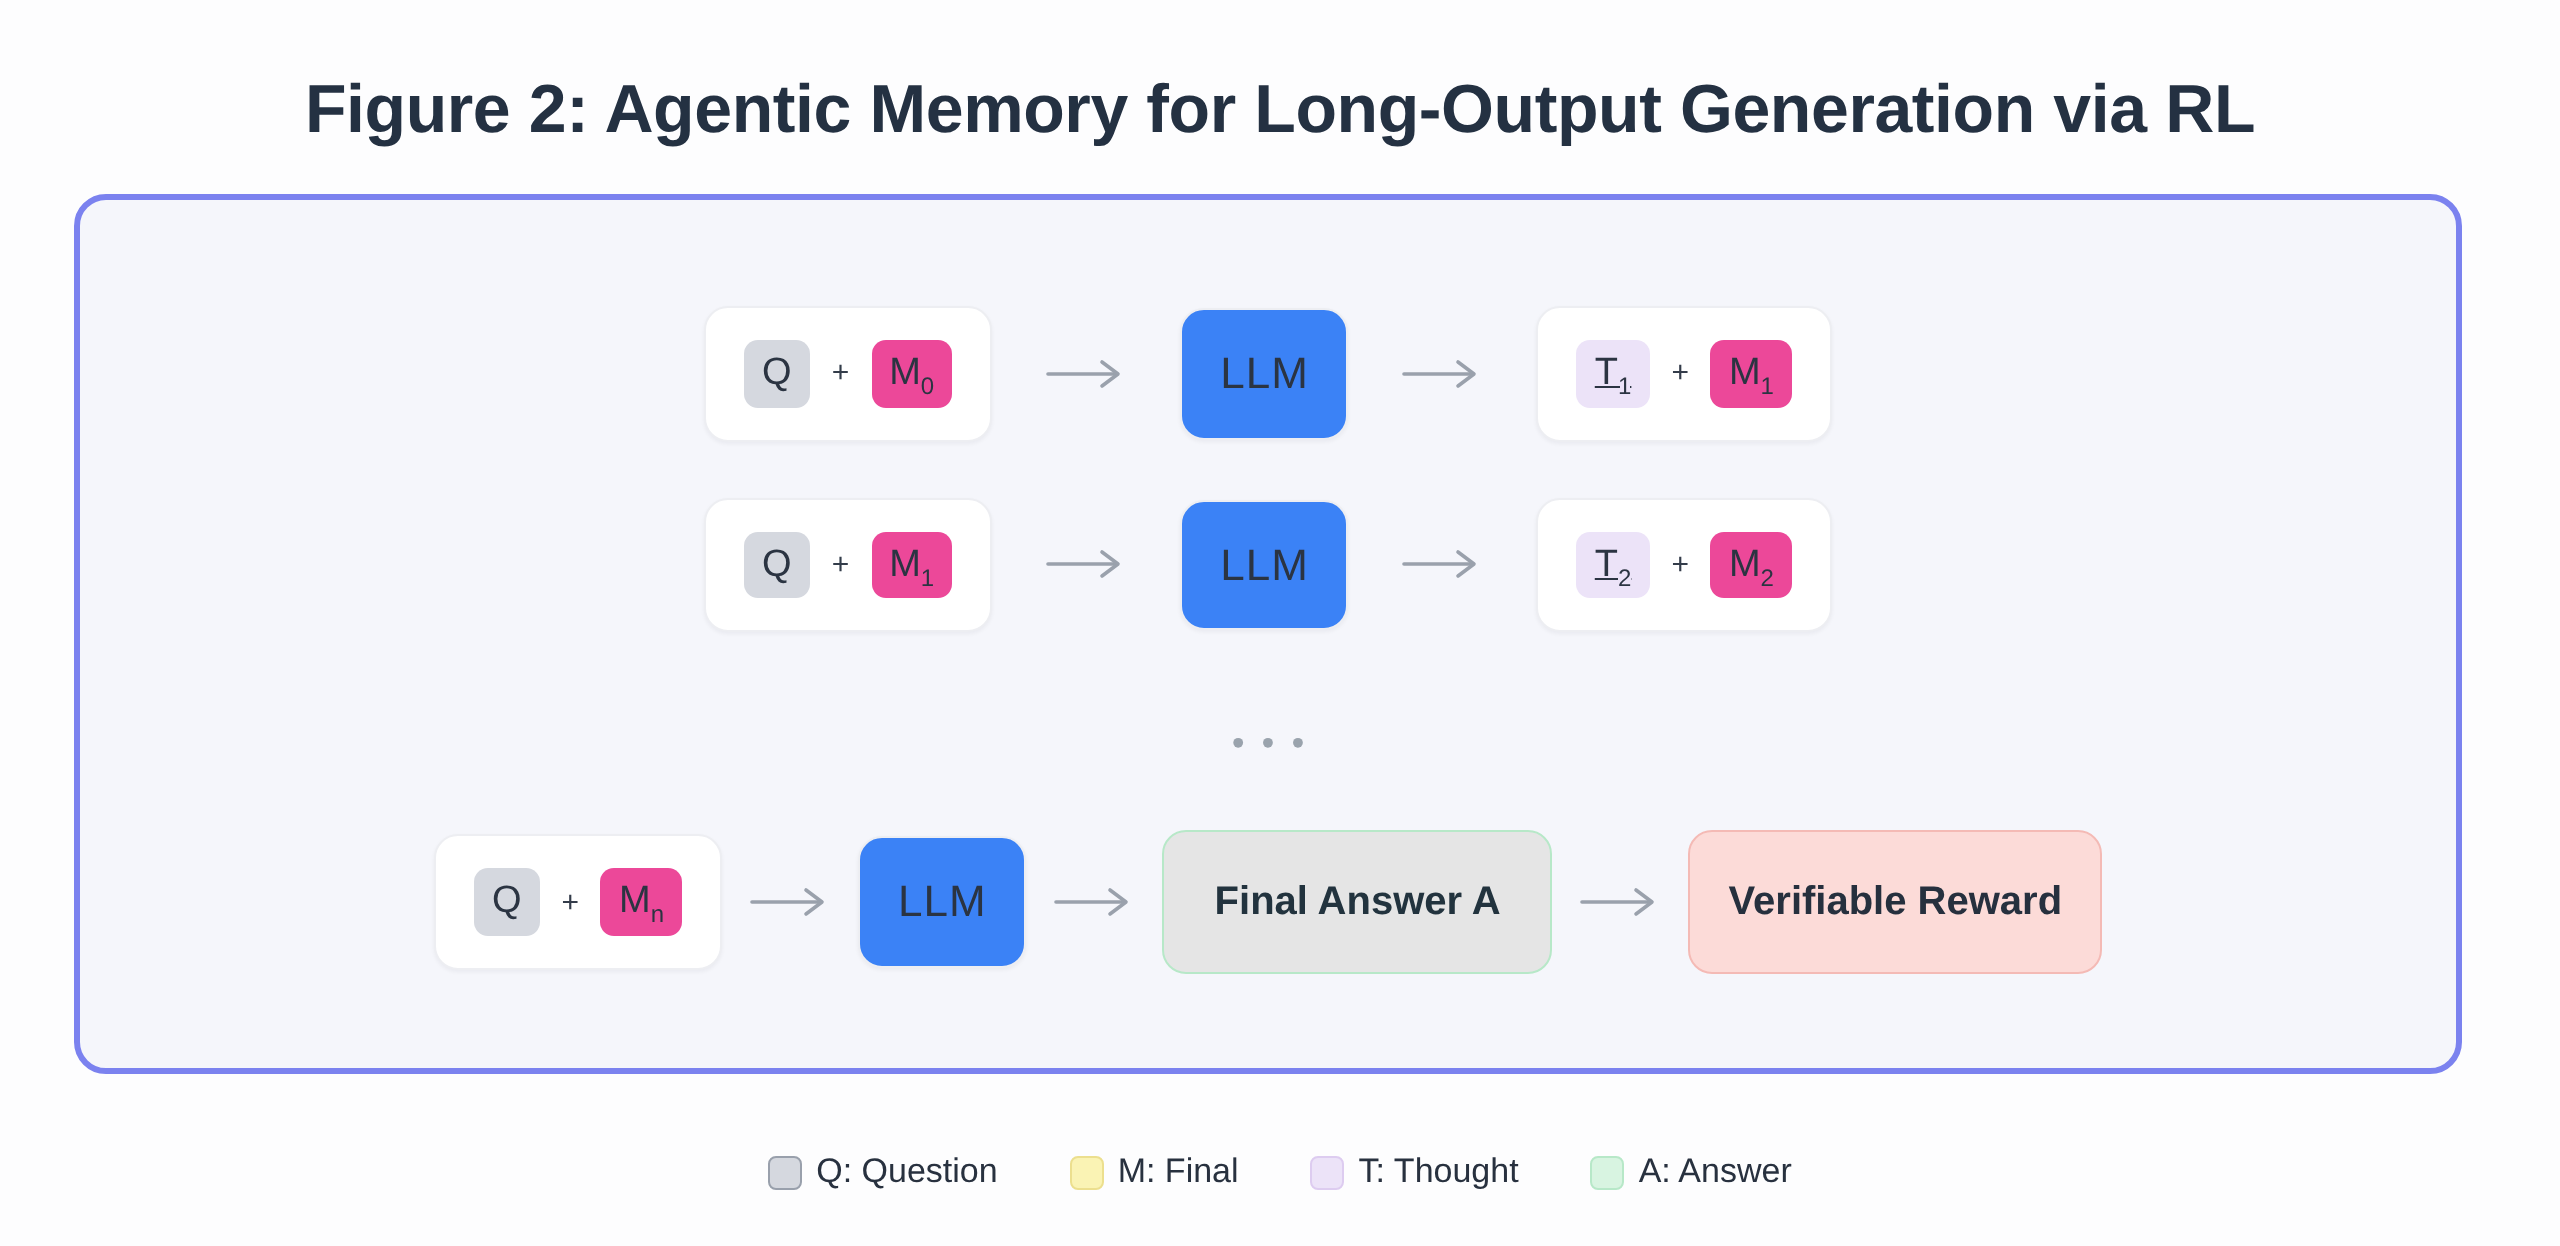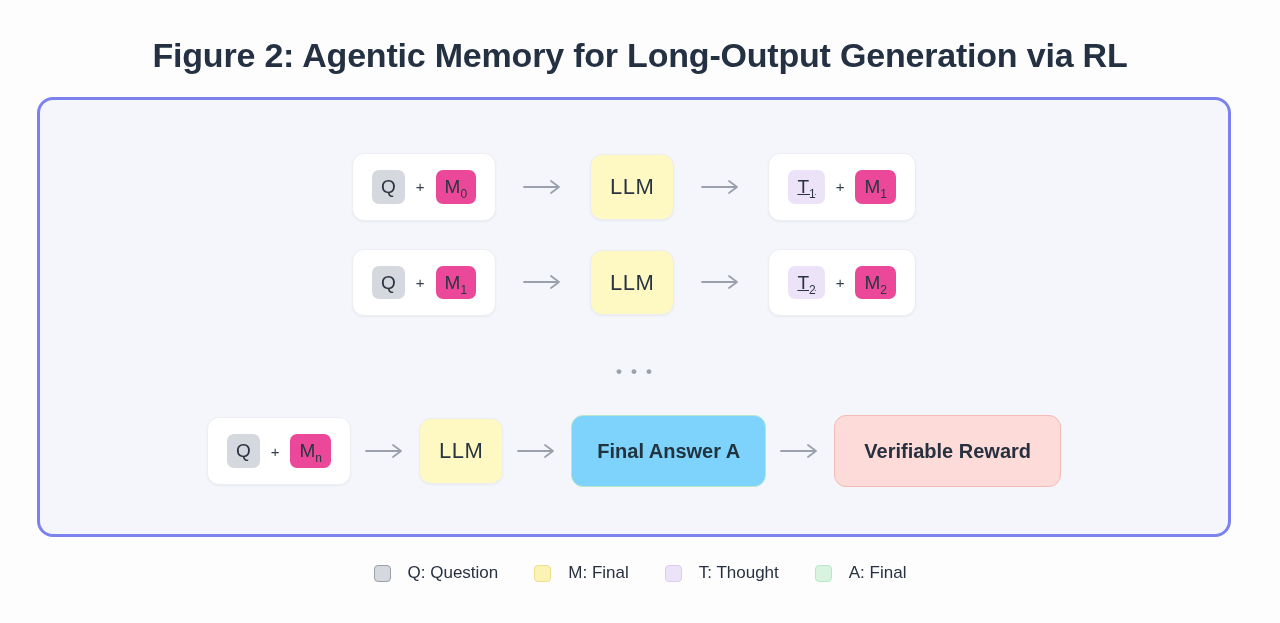--- a/index.html
+++ b/index.html
@@ -52,49 +52,49 @@
     font-size: 19px; font-weight: 500; color: #2b3442;
     padding: 4px 9px; border-radius: 7px; line-height: 1.35;
     white-space: nowrap;
   }
   .chip sub { font-size: 12px; line-height: 0; }
   .chip-q { background: #d5d8df; }
   .chip-m { background: #ec4899; }
   .chip-t { background: #ece3f8; text-decoration: underline; }
   .plus { font-size: 15px; font-weight: 500; color: #333c4a; }
   .llm-box {
-    background: #fef9c3;
+    background: #3b82f6;
     border: 1px solid #edeef2;
     border-radius: 12px;
     padding: 17px 19px;
     font-size: 22px; color: #2b3442; letter-spacing: .5px;
     box-shadow: 0 1px 2px rgba(15,23,42,.05);
     line-height: 1.35;
   }
   .final-box {
-    background: #7dd3fc;
+    background: #e5e5e5;
     border: 1px solid #b7e8c8;
     border-radius: 12px;
     padding: 21px 25px;
     font-size: 20px; font-weight: 700; color: #22333e;
     line-height: 28px; white-space: nowrap;
   }
   .reward-box {
     background: #fcdbd8;
     border: 1px solid #f4bab5;
     border-radius: 12px;
-    padding: 21px 29px;
+    padding: 21px 19px;
     font-size: 20px; font-weight: 700; color: #26303e;
     line-height: 28px; white-space: nowrap; text-align: right;
   }
   .legend {
     position: absolute; top: 563px; left: 0; width: 100%;
     display: flex; justify-content: center; align-items: center; gap: 36px;
   }
-  .legend-item { display: flex; align-items: center; gap: 17px; }
+  .legend-item { display: flex; align-items: center; gap: 7px; margin-top: 13px; }
   .legend-swatch {
     width: 17px; height: 17px; border-radius: 4px;
     border: 1.5px solid transparent;
   }
   .legend-label { font-size: 17px; color: #28313f; }
   .arrow-svg { display: block; }
 </style>
 </head>
 <body>
 
@@ -211,15 +211,15 @@
   <div class="legend-item">
     <span class="legend-swatch" style="background: rgb(250, 243, 180); border-color: rgb(236, 223, 142);"></span>
     <span class="legend-label">M: Final</span>
   </div>
   <div class="legend-item">
     <span class="legend-swatch" style="background: rgb(236, 227, 248); border-color: rgb(221, 204, 240);"></span>
     <span class="legend-label">T: Thought</span>
   </div>
   <div class="legend-item">
     <span class="legend-swatch" style="background: rgb(216, 244, 225); border-color: rgb(183, 232, 200);"></span>
-    <span class="legend-label">A: Final</span>
+    <span class="legend-label">A: Answer</span>
   </div>
 </div>
 
 </body></html>

